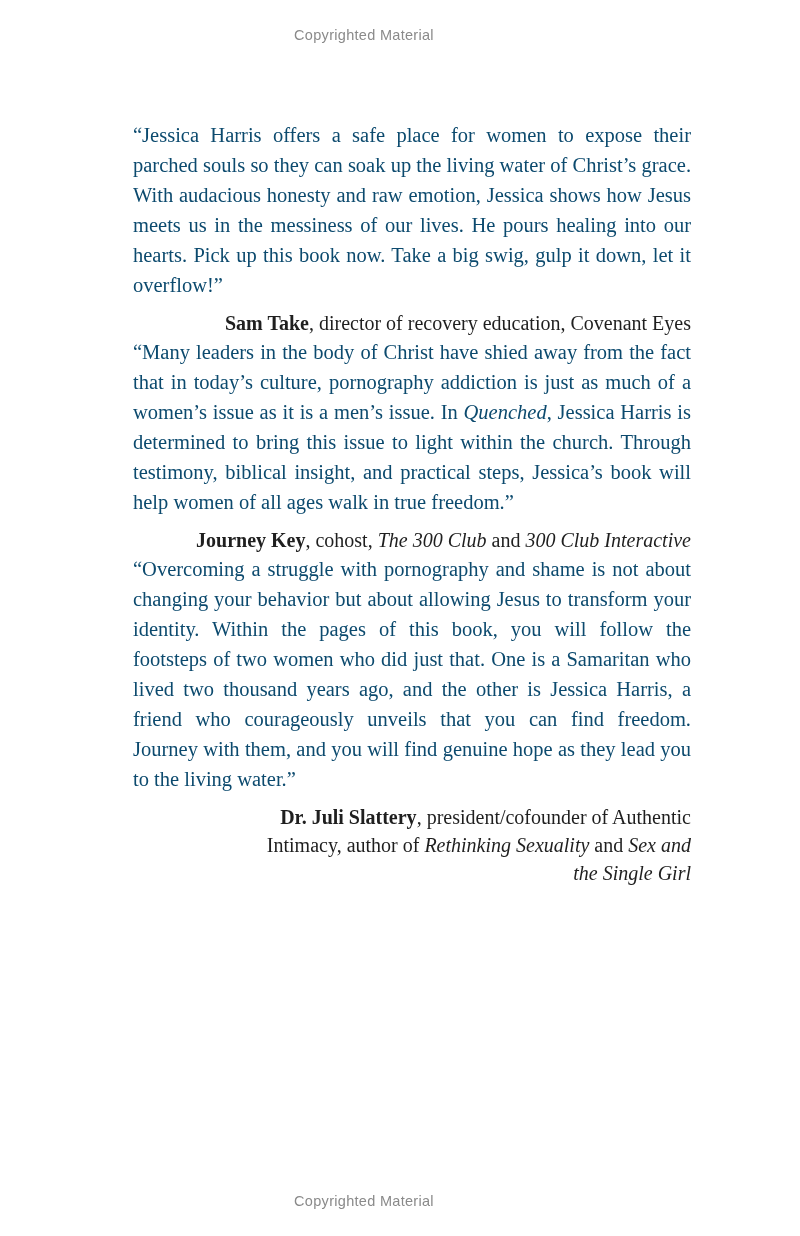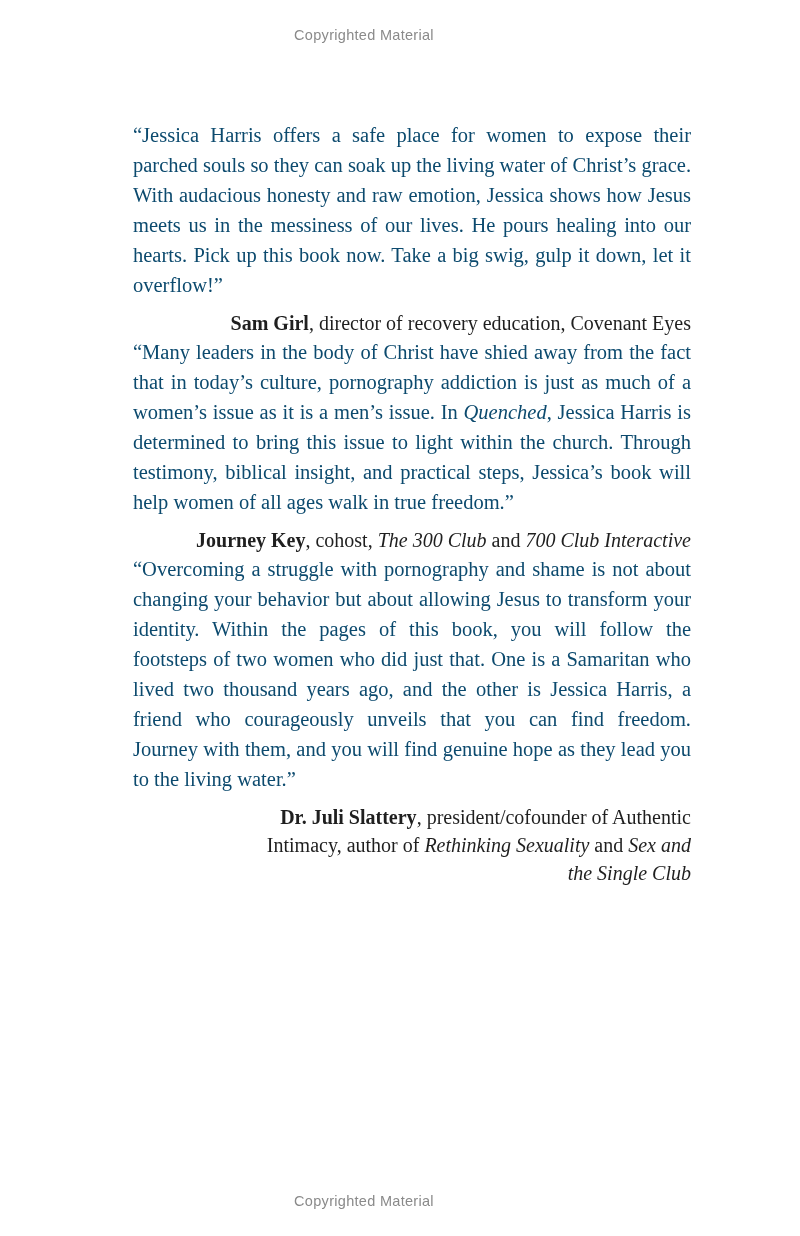--- a/index.html
+++ b/index.html
@@ -60,31 +60,31 @@
 <body>
 
 <div class="page">
 
   <div class="copyright copyright-top">Copyrighted Material</div>
 
   <div class="content">
 
     <article class="endorsement">
       <p class="quote"><span>“Jessica Harris offers a safe place for women to expose their parched souls so they can soak up the living water of Christ’s grace. With audacious honesty and raw emotion, Jessica shows how Jesus meets us in the messiness of our lives. He pours healing into our hearts. Pick up this book now. Take a big swig, gulp it down, let it overflow!”</span></p>
-      <p class="attribution"><b>Sam Girl</b><span>, director of recovery education, Covenant Eyes</span></p>
+      <p class="attribution"><b>Sam Take</b><span>, director of recovery education, Covenant Eyes</span></p>
     </article>
 
     <article class="endorsement">
       <p class="quote"><span>“Many leaders in the body of Christ have shied away from the fact that in today’s culture, pornography addiction is just as much of a women’s issue as it is a men’s issue. In </span><i>Quenched</i><span>, Jessica Harris is determined to bring this issue to light within the church. Through testimony, biblical insight, and practical steps, Jessica’s book will help women of all ages walk in true freedom.”</span></p>
-      <p class="attribution"><b>Journey Key</b><span>, cohost, </span><i>The 300 Club</i><span> and </span><i>700 Club Interactive</i></p>
+      <p class="attribution"><b>Journey Key</b><span>, cohost, </span><i>The 300 Club</i><span> and </span><i>300 Club Interactive</i></p>
     </article>
 
     <article class="endorsement">
       <p class="quote"><span>“Overcoming a struggle with pornography and shame is not about changing your behavior but about allowing Jesus to transform your identity. Within the pages of this book, you will follow the footsteps of two women who did just that. One is a Samaritan who lived two thousand years ago, and the other is Jessica Harris, a friend who courageously unveils that you can find freedom. Journey with them, and you will find genuine hope as they lead you to the living water.”</span></p>
-      <p class="attribution attribution--wrap3"><b>Dr. Juli Slattery</b><span>, president/cofounder of Authentic Intimacy, author of </span><i>Rethinking Sexuality</i><span> and </span><i>Sex and the Single Club</i></p>
+      <p class="attribution attribution--wrap3"><b>Dr. Juli Slattery</b><span>, president/cofounder of Authentic Intimacy, author of </span><i>Rethinking Sexuality</i><span> and </span><i>Sex and the Single Girl</i></p>
     </article>
 
 
   </div>
 
   <div class="copyright copyright-bottom">Copyrighted Material</div>
 
 </div>
 
 </body></html>

